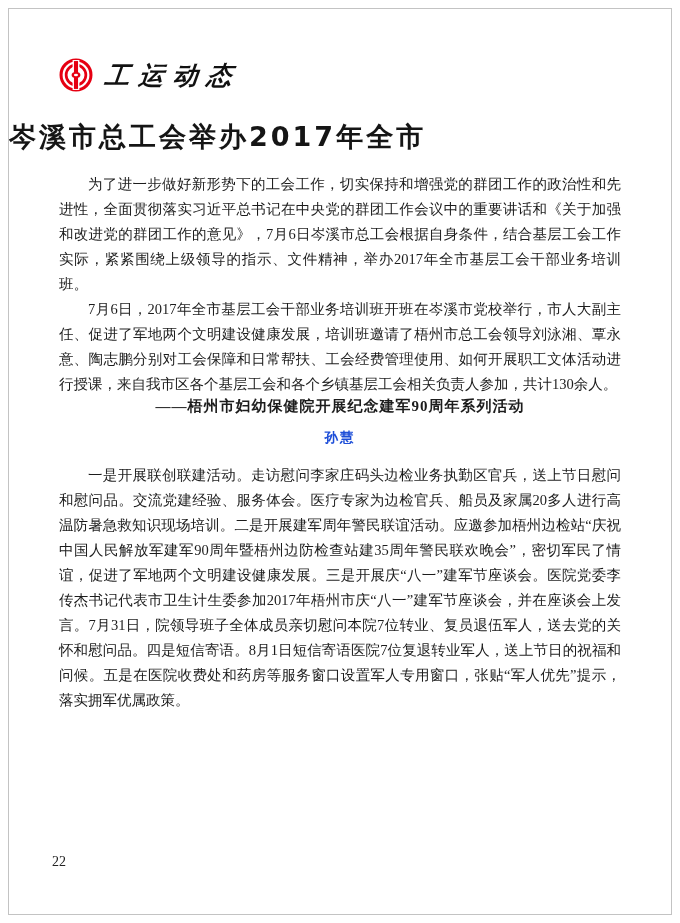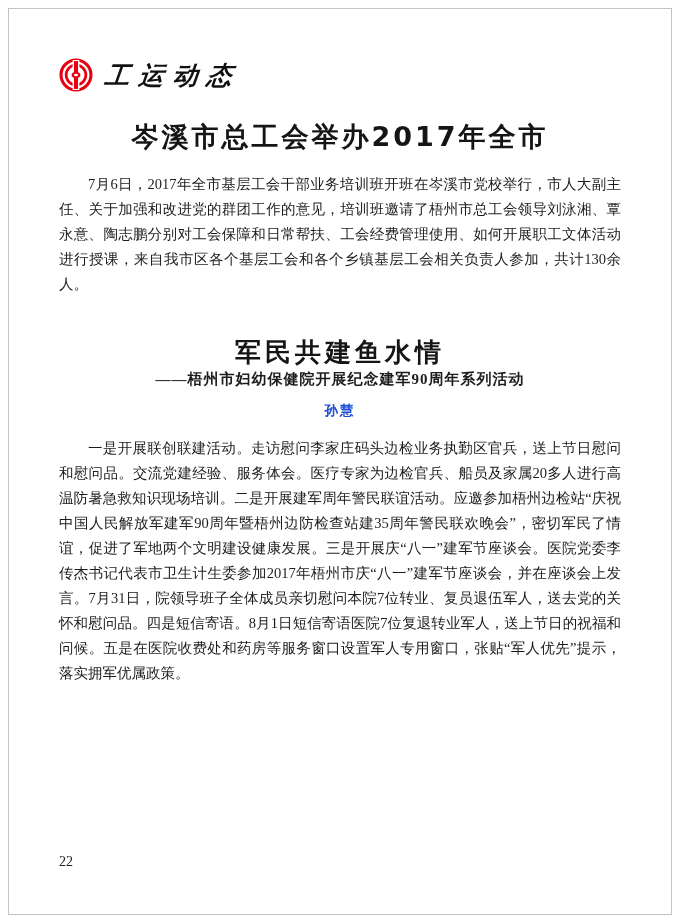--- a/index.html
+++ b/index.html
@@ -40,21 +40,20 @@
     font-weight: 700;
     font-size: 25px;
     letter-spacing: 9px;
     color: #111;
     transform: skewX(-6deg);
     white-space: nowrap;
   }
   
   .title-1 {
     margin-top: 22px;
-    text-align: center;
     font-family: "DejaVu Sans", "Liberation Sans", sans-serif;
     font-weight: 900;
     font-size: 27px;
     line-height: 1.45;
     letter-spacing: 3px;
     color: #151515;
   }
   
   .body-block {
     margin: 16px 50px 0 50px;
@@ -96,21 +95,21 @@
     font-size: 13.5px;
     letter-spacing: 2px;
     color: #1d4ed8;
   }
   .article-2-body {
     margin-top: 16px;
   }
   
   .page-number {
     position: absolute;
-    left: 50px;
+    left: 43px;
     bottom: 44px;
     font-size: 14px;
     color: #222;
   }
 </style>
 </head>
 <body>
 
 <div class="page">
 
@@ -124,26 +123,26 @@
       <ellipse cx="50" cy="50" rx="6" ry="3.5" fill="#ffffff"></ellipse>
     </svg>
     <div class="brand">工运动态</div>
   </div>
 
   <div>
     <div class="title-1">
       <div>岑溪市总工会举办2017年全市</div>
     </div>
     <div class="body-block">
-      <p>7月6日，2017年全市基层工会干部业务培训班开班在岑溪市党校举行，市人大副主任、关于加强和改进党的群团工作的意见，培训班邀请了梧州市总工会领导刘泳湘、覃永意、陶志鹏分别对工会保障和日常帮扶、工会经费管理使用、如何开展职工文体活动进行授课，来自我市区各个基层工会和各个乡镇基层工会相关负责人参加，共计130余人。</p>
+      <p>为了进一步做好新形势下的工会工作，切实保持和增强党的群团工作的政治性和先进性，全面贯彻落实习近平总书记在中央党的群团工作会议中的重要讲话和《关于加强和改进党的群团工作的意见》，7月6日岑溪市总工会根据自身条件，结合基层工会工作实际，紧紧围绕上级领导的指示、文件精神，举办2017年全市基层工会干部业务培训班。</p>
+      <p>7月6日，2017年全市基层工会干部业务培训班开班在岑溪市党校举行，市人大副主任、促进了军地两个文明建设健康发展，培训班邀请了梧州市总工会领导刘泳湘、覃永意、陶志鹏分别对工会保障和日常帮扶、工会经费管理使用、如何开展职工文体活动进行授课，来自我市区各个基层工会和各个乡镇基层工会相关负责人参加，共计130余人。</p>
     </div>
   </div>
 
   <div>
-    <div class="title-2">军民共建鱼水情</div>
     <div class="subtitle-2">——梧州市妇幼保健院开展纪念建军90周年系列活动</div>
     <div class="author">孙慧</div>
     <div class="body-block article-2-body">
       <p><span>一是开展联创联建活动。走访慰问李家庄码头边检业务执勤区官兵，送上节日慰问和慰问品。交流党建经验、服务体会。医疗专家为边检官兵、船员及家属20多人进行高温防暑急救知识现场培训。二是开展建军周年警民联谊活动。应邀参加梧州边检站“庆祝中国人民解放军建军90周年暨梧州边防检查站建35周年警民联欢晚会”，密切军民了情谊，促进了军地两个文明建设健康发展。三是开展庆“八一”建军节座谈会。医院党委李传杰书记代表市卫生计生委参加2017年梧州市庆“八一”建军节座谈会，并在座谈会上发言。7月31日，院领导班子全体成员亲切慰问本院7位转业、复员退伍军人，送去党的关怀和慰问品。四是短信寄语。8月1日短信寄语医院7位复退转业军人，送上节日的祝福和问候。五是在医院收费处和药房等服务窗口设置军人专用窗口，张贴“军人优先”提示，落实拥军优属政策。</span></p>
     </div>
   </div>
 
   <div class="page-number">22</div>
 
 </div>

